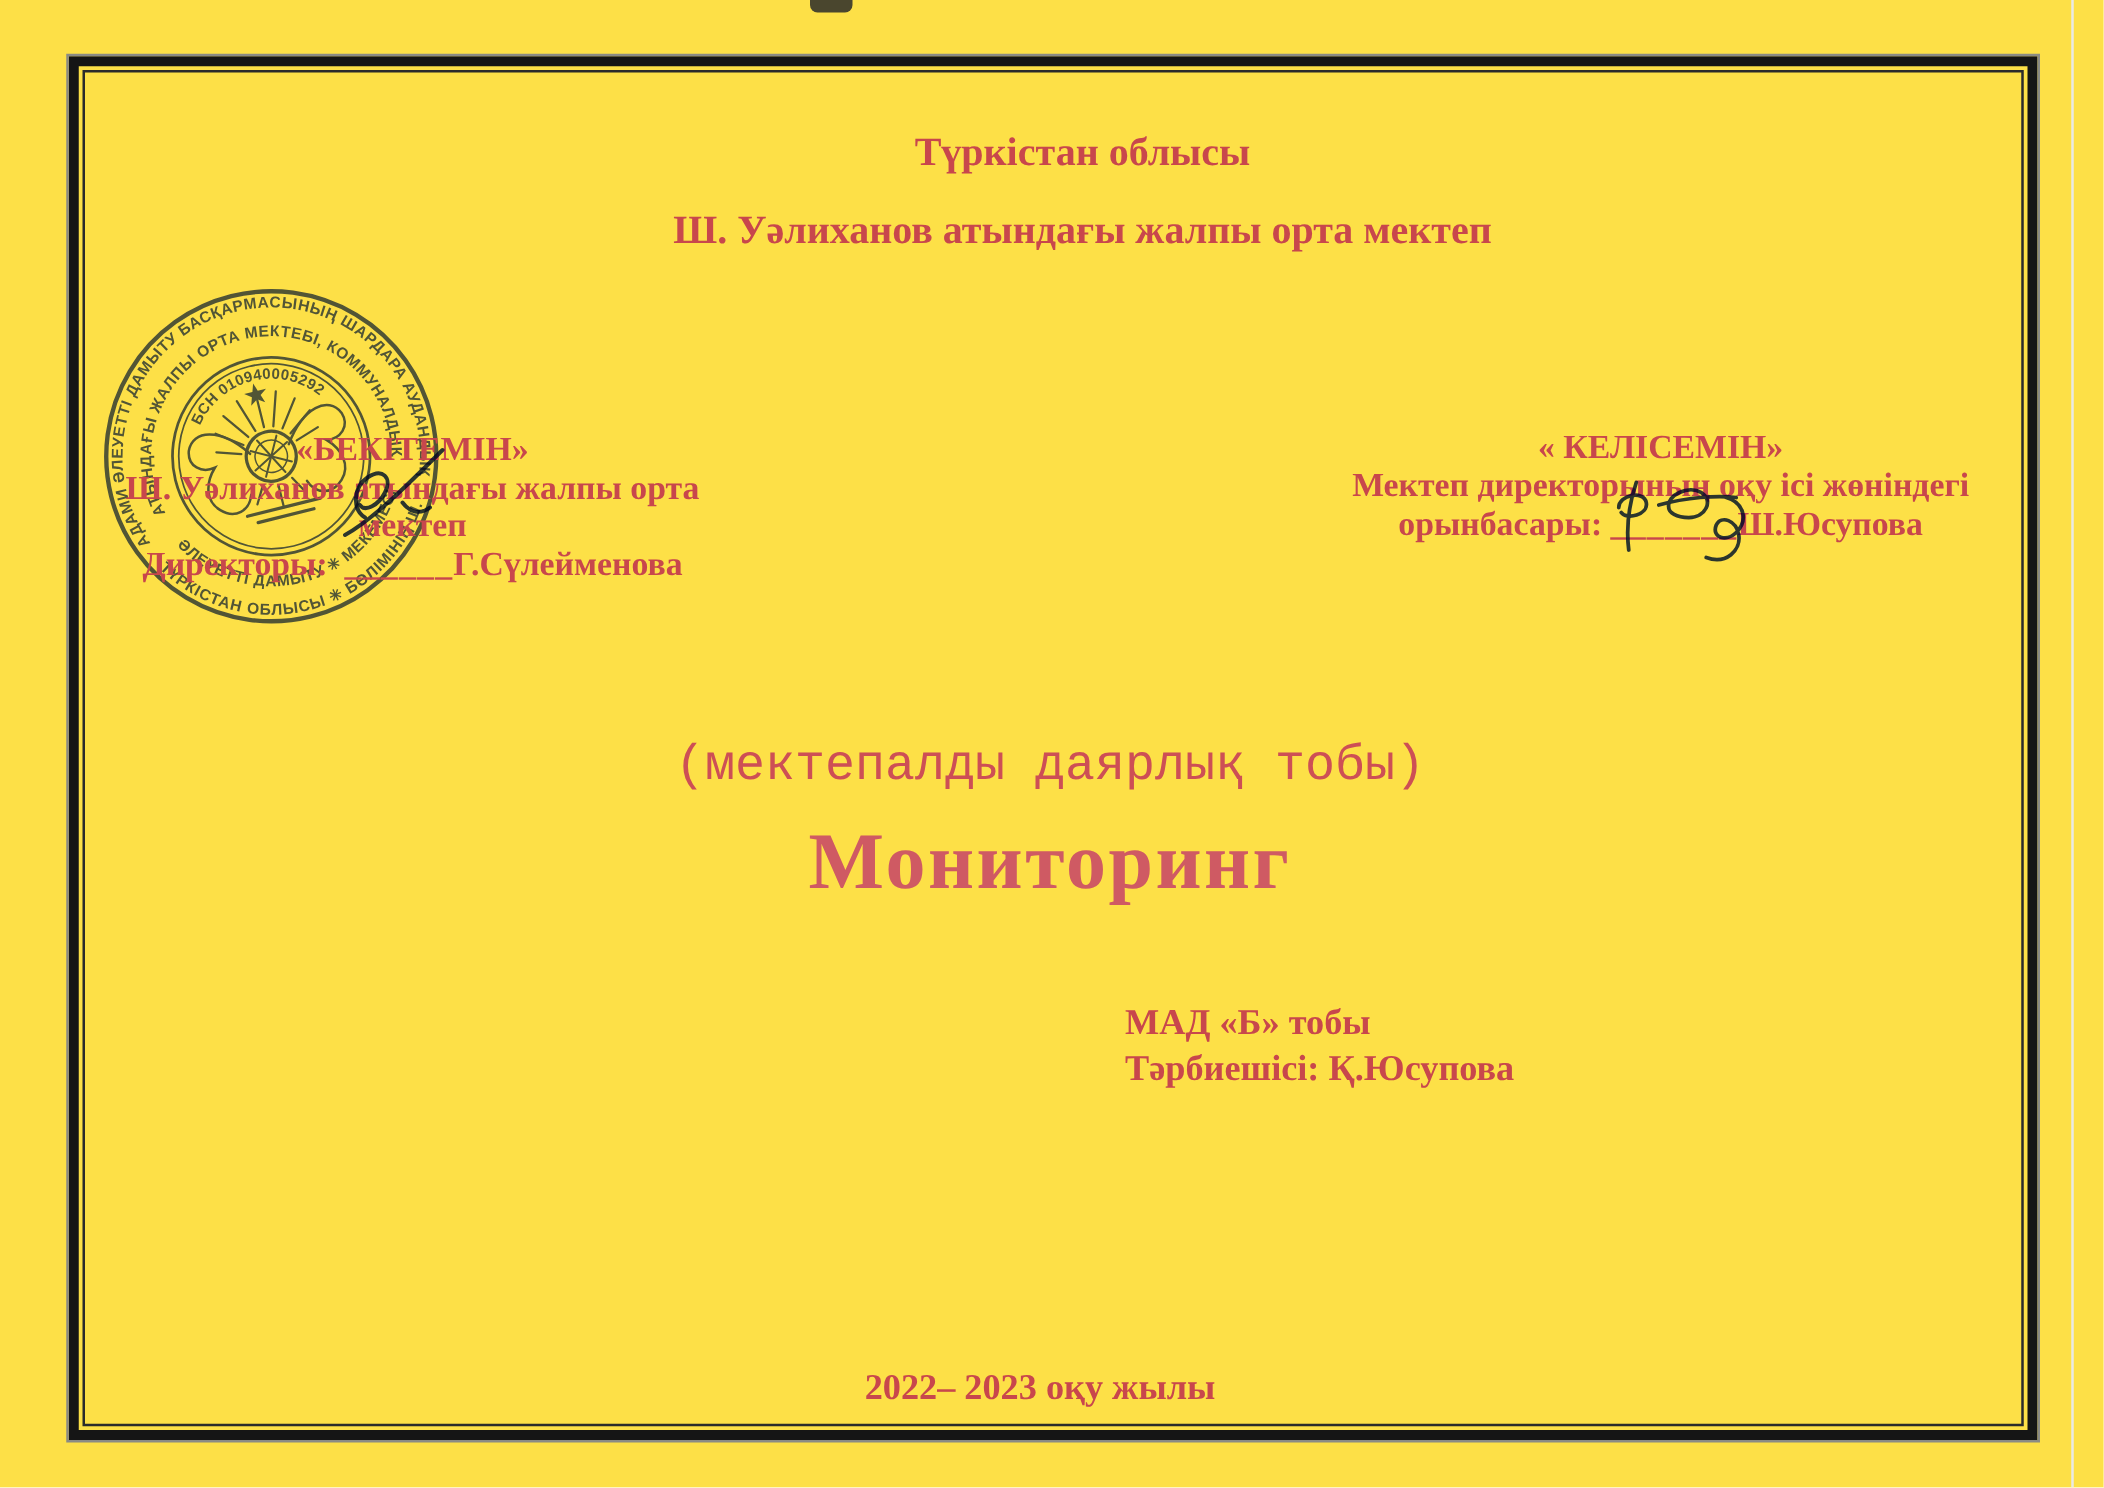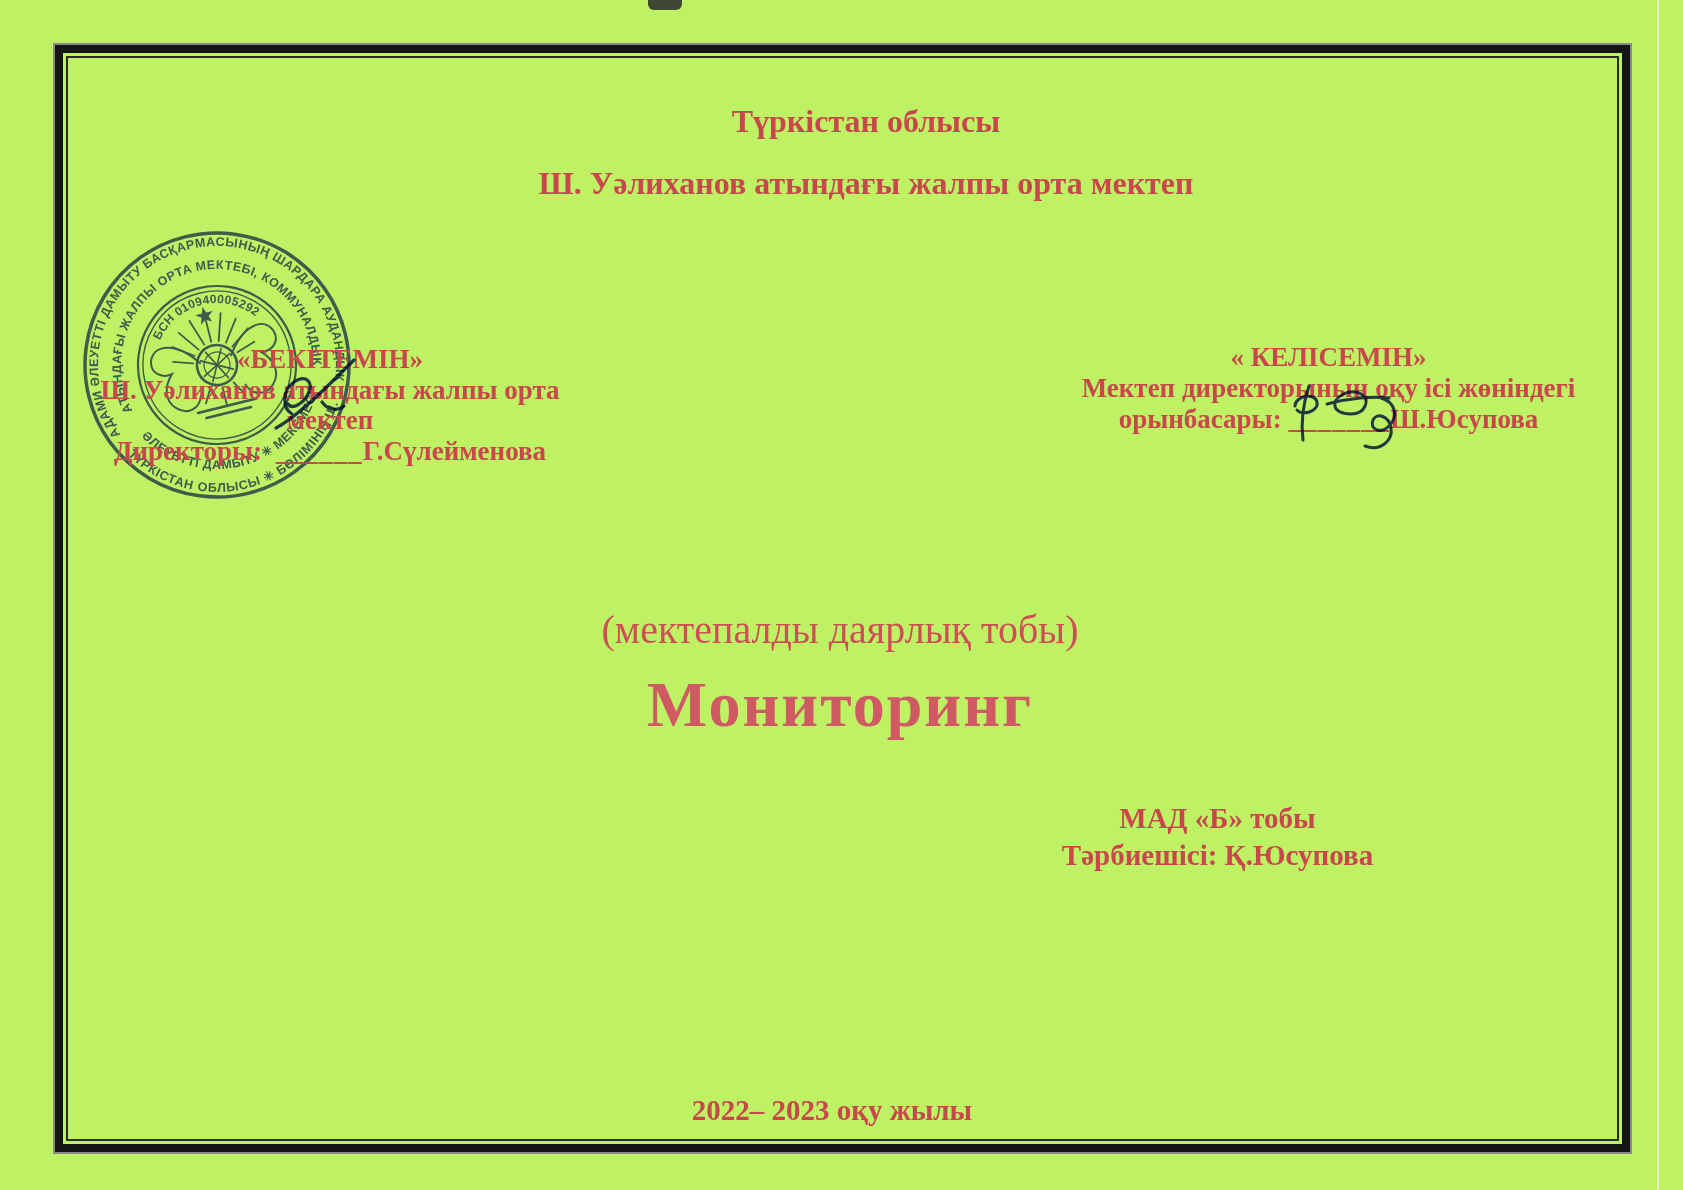--- a/index.html
+++ b/index.html
@@ -1,40 +1,40 @@
 <!DOCTYPE html>
 <html><head>
 <meta charset="utf-8">
 <style>
   html,body{margin:0;padding:0;background:#ffffff;}
   .page{
-    position:relative;width:1683px;height:1190px;background:#bef264;
+    position:relative;width:1683px;height:1190px;background:#fde047;
     overflow:hidden;font-family:"Liberation Serif", serif;
   }
   .paper-edge{position:absolute;top:0;right:24px;width:2px;height:100%;background:#e9e9e5;}
   .scan-speck{position:absolute;left:648px;top:0;width:34px;height:10px;background:#2a2a2a;border-radius:0 0 6px 6px;opacity:.85;}
   .frame{
     position:absolute;left:55px;top:45px;width:1575px;height:1107px;
     border:8px solid #151515;outline:2px solid #8a8a84;box-sizing:border-box;
   }
   .frame-inner{position:absolute;inset:3px;border:2px solid #2b2b2b;}
   .headings{
     position:absolute;left:66px;top:90px;width:1600px;text-align:center;
     font-weight:bold;font-size:32px;line-height:62px;color:#c8474c;
   }
   .approve{position:absolute;font-weight:bold;font-size:27px;line-height:30.5px;text-align:center;color:#c8474c;}
   .approve-left{left:70px;top:344px;width:520px;}
   .approve-right{left:1076px;top:342px;width:505px;line-height:31px;}
   .sig-line{letter-spacing:1px;}
   .title-block{position:absolute;left:60px;top:586px;width:1560px;text-align:center;color:#cd4f55;}
   .title-line1{font-size:41px;line-height:48px;}
-  .title-line2{font-size:40px;line-height:48px;margin-top:20px;}
+  .title-line2{font-size:40px;line-height:48px;margin-top:4px;font-family:Liberation Mono, monospace;}
   .title-line3{font-size:64px;font-weight:bold;letter-spacing:2px;margin-top:14px;color:#cf5a63;}
   .group-block{
-    position:absolute;left:900px;top:800px;width:635px;text-align:center;
+    position:absolute;left:900px;top:800px;width:635px;text-align:left;
     font-weight:bold;font-size:29px;line-height:37px;color:#c8474c;
   }
   .footer-line{
     position:absolute;left:0;top:1074px;width:1664px;text-align:center;
     font-weight:bold;font-size:29px;color:#c8474c;margin-top:20px;
   }
   .stamp{
     position:absolute;left:76px;top:224px;width:282px;height:282px;
     transform:rotate(-14deg);mix-blend-mode:multiply;opacity:.92;
   }

